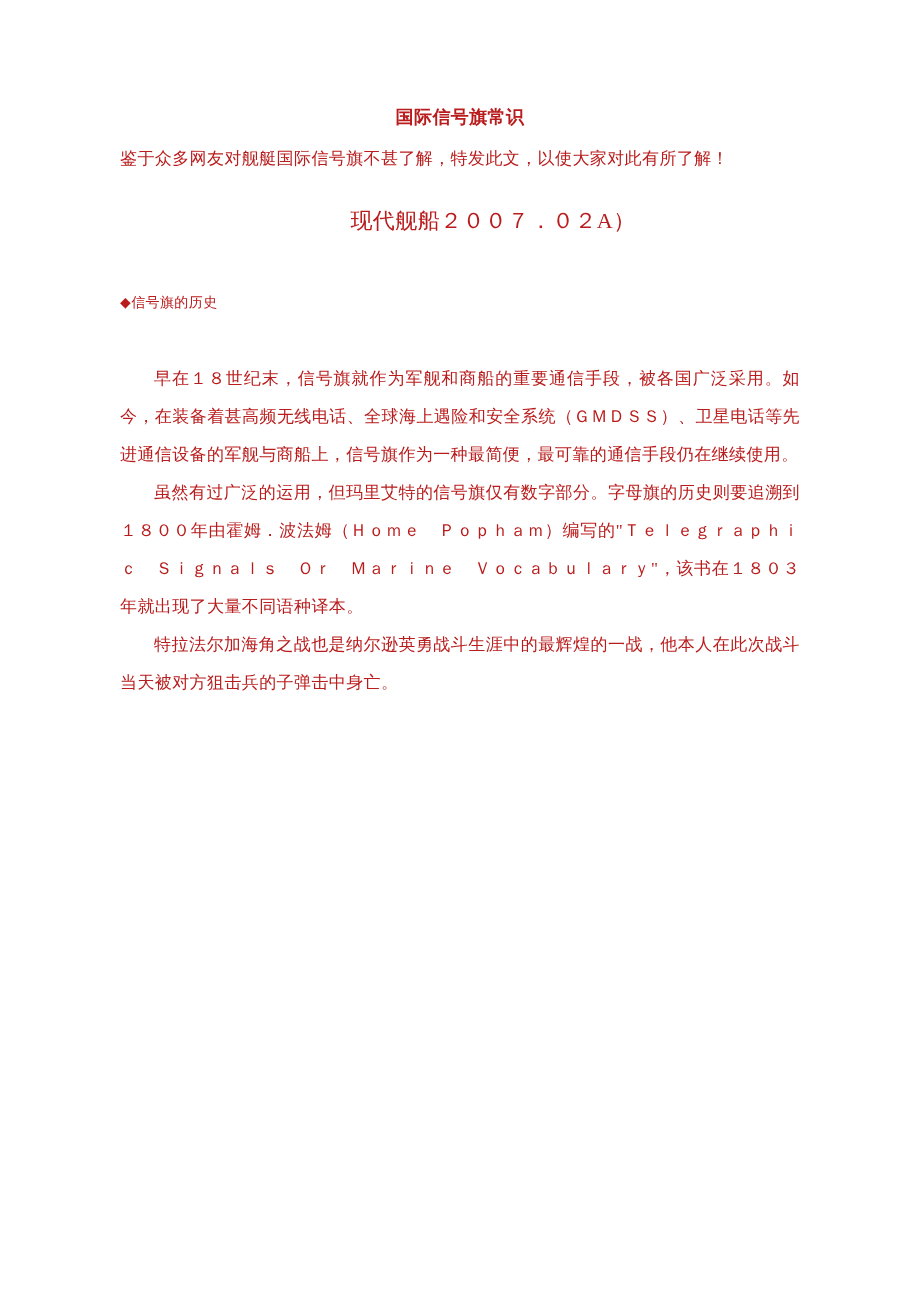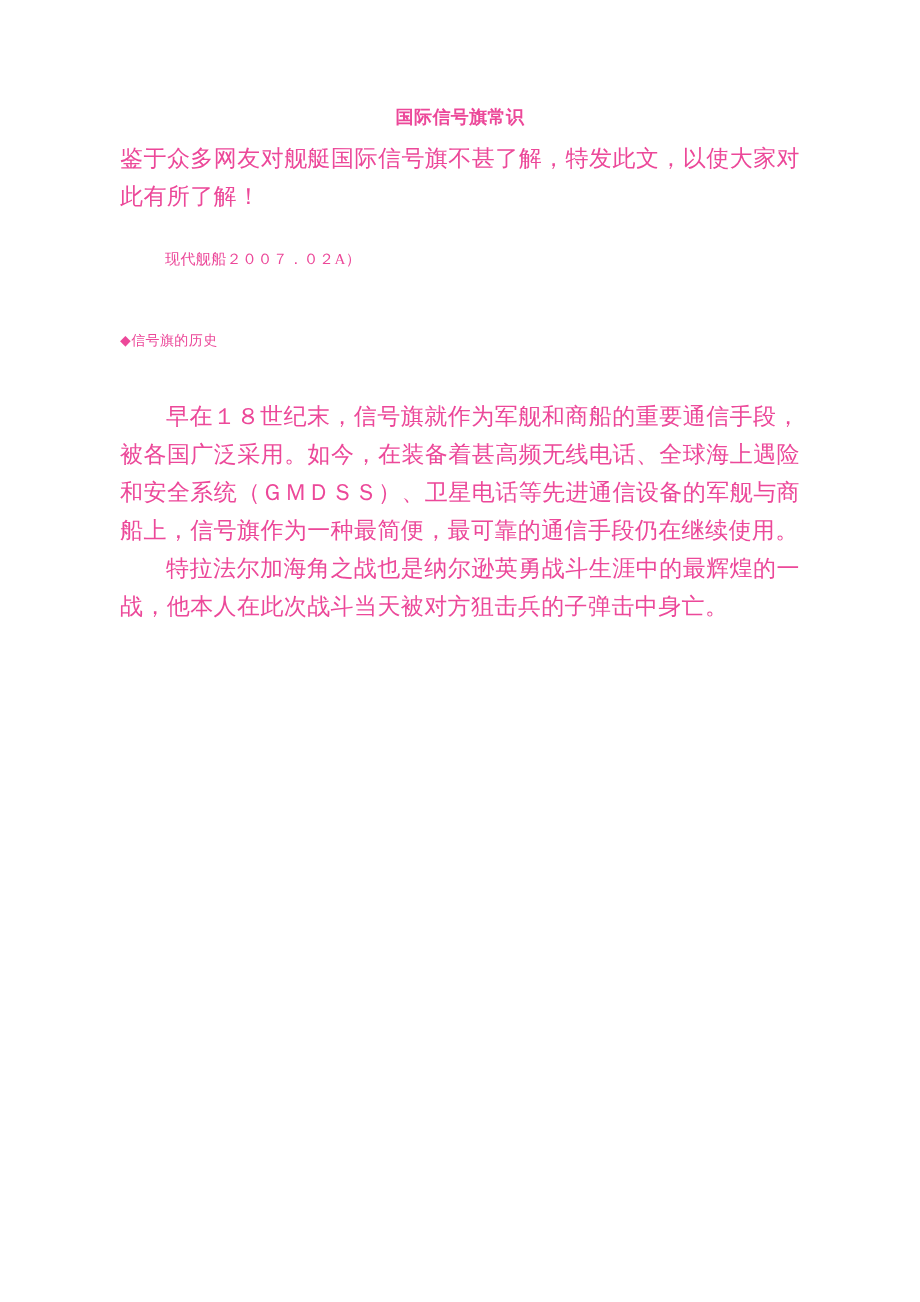--- a/index.html
+++ b/index.html
@@ -2,64 +2,65 @@
 <html><head>
 <meta charset="utf-8">
 <style>
   * { margin: 0; padding: 0; box-sizing: border-box; }
   html, body { background: #ffffff; }
   .page {
     width: 920px;
     height: 1302px;
     margin: 0 auto;
     background: #ffffff;
-    color: #ec4899;
+    color: #b91c1c;
     font-family: "Liberation Serif", "DejaVu Serif", serif;
     overflow: hidden;
     position: relative;
   }
   .content {
     padding: 106px 120px 0 120px;
     letter-spacing: 0.4px;
   }
   .doc-title {
     font-size: 18px;
     font-weight: bold;
     text-align: center;
     line-height: 22px;
   }
   .intro {
     margin-top: 12px;
-    font-size: 23px;
+    font-size: 17px;
     line-height: 38px;
     text-align: justify;
     word-break: break-all;
   }
   .byline-source {
     margin-top: 24px;
-    font-size: 15px;
+    font-size: 22px;
     line-height: 38px;
     text-indent: 3em;
+    text-align: center;
   }
   .byline-author {
     margin-top: 2px;
     font-size: 17px;
     line-height: 38px;
     text-indent: 3em;
   }
   .section-heading {
     margin-top: 44px;
     font-size: 14px;
     line-height: 38px;
   }
   .body-paragraphs {
     margin-top: 38px;
   }
   .para {
-    font-size: 23px;
+    font-size: 17px;
     line-height: 38px;
     text-indent: 2em;
     text-align: justify;
     word-break: break-all;
   }
 </style>
 </head>
 <body>
 
 <div class="page">
@@ -69,17 +70,18 @@
 
     <p class="intro">鉴于众多网友对舰艇国际信号旗不甚了解，特发此文，以使大家对此有所了解！</p>
 
     <p class="byline-source">现代舰船２００７．０２A）</p>
 
 
     <h2 class="section-heading" style="font-weight: normal;">◆信号旗的历史</h2>
 
     <div class="body-paragraphs">
       <p class="para">早在１８世纪末，信号旗就作为军舰和商船的重要通信手段，被各国广泛采用。如今，在装备着甚高频无线电话、全球海上遇险和安全系统（ＧＭＤＳＳ）、卫星电话等先进通信设备的军舰与商船上，信号旗作为一种最简便，最可靠的通信手段仍在继续使用。</p>
+      <p class="para">虽然有过广泛的运用，但玛里艾特的信号旗仅有数字部分。字母旗的历史则要追溯到１８００年由霍姆．波法姆（Ｈｏｍｅ　Ｐｏｐｈａｍ）编写的"Ｔｅｌｅｇｒａｐｈｉｃ　Ｓｉｇｎａｌｓ　Ｏｒ　Ｍａｒｉｎｅ　Ｖｏｃａｂｕｌａｒｙ"，该书在１８０３年就出现了大量不同语种译本。</p>
       <p class="para">特拉法尔加海角之战也是纳尔逊英勇战斗生涯中的最辉煌的一战，他本人在此次战斗当天被对方狙击兵的子弹击中身亡。</p>
     </div>
 
   </div>
 </div>
 
 </body></html>

